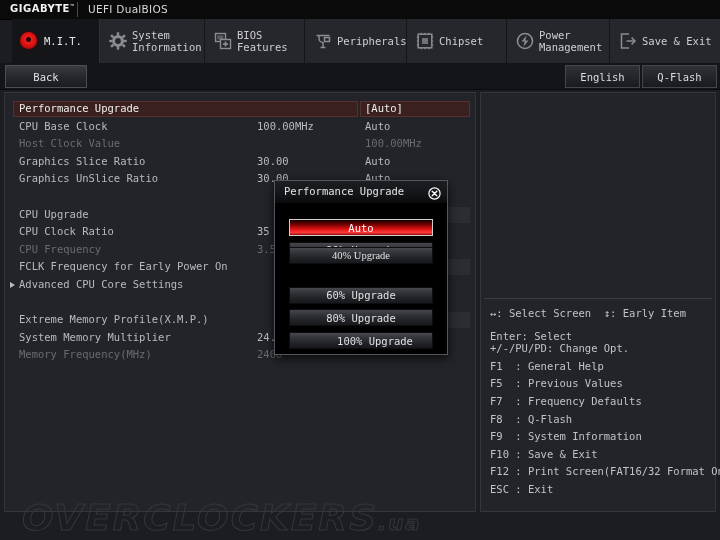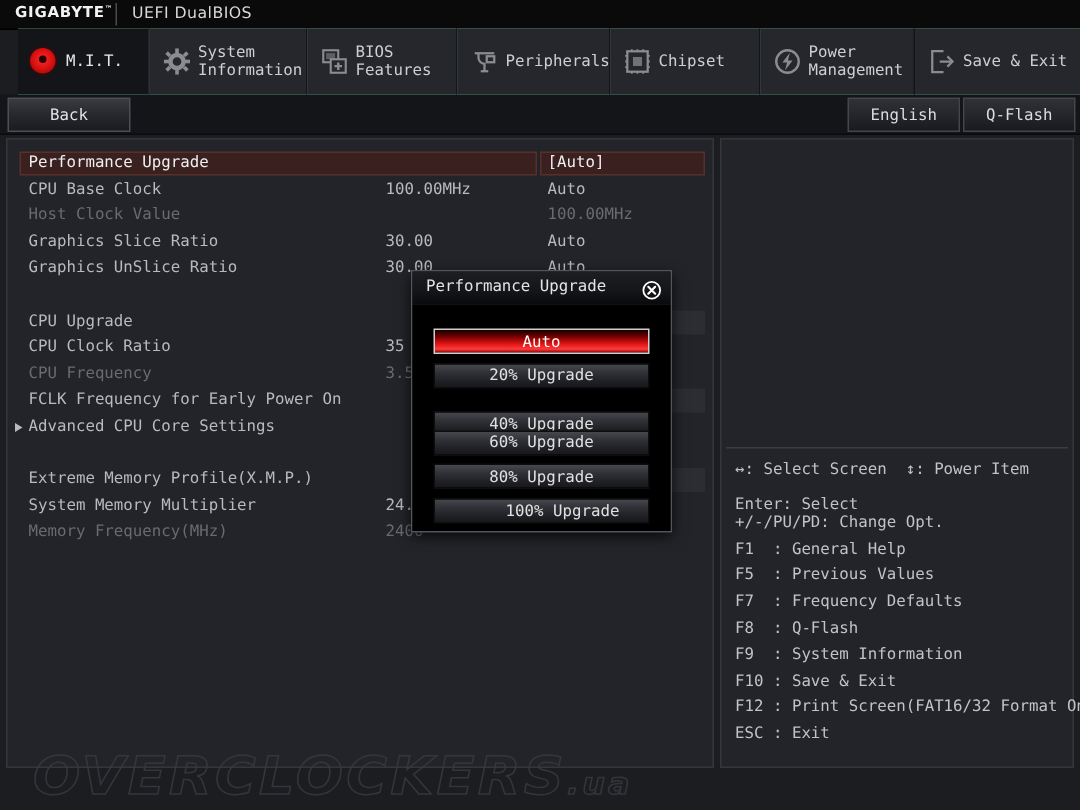--- a/index.html
+++ b/index.html
@@ -347,21 +347,21 @@
     </div>
     <div class="row disabled" style="top: 254.4px;">
       <div class="row-label">Memory Frequency(MHz)</div>
       <div class="row-v1">2400</div>
       <div class="row-v2"></div>
     </div>
   </div>
 
 <div id="rightpanel">
   <div id="rp-divider" style="left:3px;top:205px;width:228px;"></div>
-<div class="help-line" style="top: 214px;">↔: Select Screen  ↕: Power Item</div>
+<div class="help-line" style="top: 214px;">↔: Select Screen  ↕: Early Item</div>
     <div class="help-line" style="top: 237px;">Enter: Select</div>
     <div class="help-line" style="top: 249.2px;">+/-/PU/PD: Change Opt.</div>
     <div class="help-line" style="top: 266.8px;">F1  : General Help</div>
     <div class="help-line" style="top: 284.4px;">F5  : Previous Values</div>
     <div class="help-line" style="top: 302px;">F7  : Frequency Defaults</div>
     <div class="help-line" style="top: 319.6px;">F8  : Q-Flash</div>
     <div class="help-line" style="top: 337.2px;">F9  : System Information</div>
     <div class="help-line" style="top: 354.8px;">F10 : Save &amp; Exit</div>
     <div class="help-line" style="top: 372.4px;">F12 : Print Screen(FAT16/32 Format Only)</div>
     <div class="help-line" style="top: 390px;">ESC : Exit</div>
@@ -373,20 +373,20 @@
     <div id="dlg-close">
       <svg width="13" height="13" viewBox="0 0 13 13">
         <circle cx="6.5" cy="6.5" r="5.6" fill="none" stroke="#ffffff" stroke-width="1.2"></circle>
         <path d="M4.2 4.2 L8.8 8.8 M8.8 4.2 L4.2 8.8" stroke="#ffffff" stroke-width="1.4" stroke-linecap="round"></path>
       </svg>
     </div>
   </div>
   <div id="dlg-body">
       <div class="opt sel" style="top: 16px;">Auto</div>
       <div class="opt" style="top: 38.6px;">20% Upgrade</div>
-      <div class="opt" style="top: 71px;">40% Upgrade</div>
+      <div class="opt" style="top: 44px; font-family: Liberation Serif, serif;">40% Upgrade</div>
       <div class="opt" style="top: 83.8px;">60% Upgrade</div>
       <div class="opt" style="top: 106.4px;">80% Upgrade</div>
       <div class="opt" style="top: 129px; padding-left: 28px;">100% Upgrade</div>
     </div>
 </div>
 
 <div id="watermark"><span>OVERCLOCKERS</span><span class="wm-small">.ua</span></div>
 
 </body></html>

